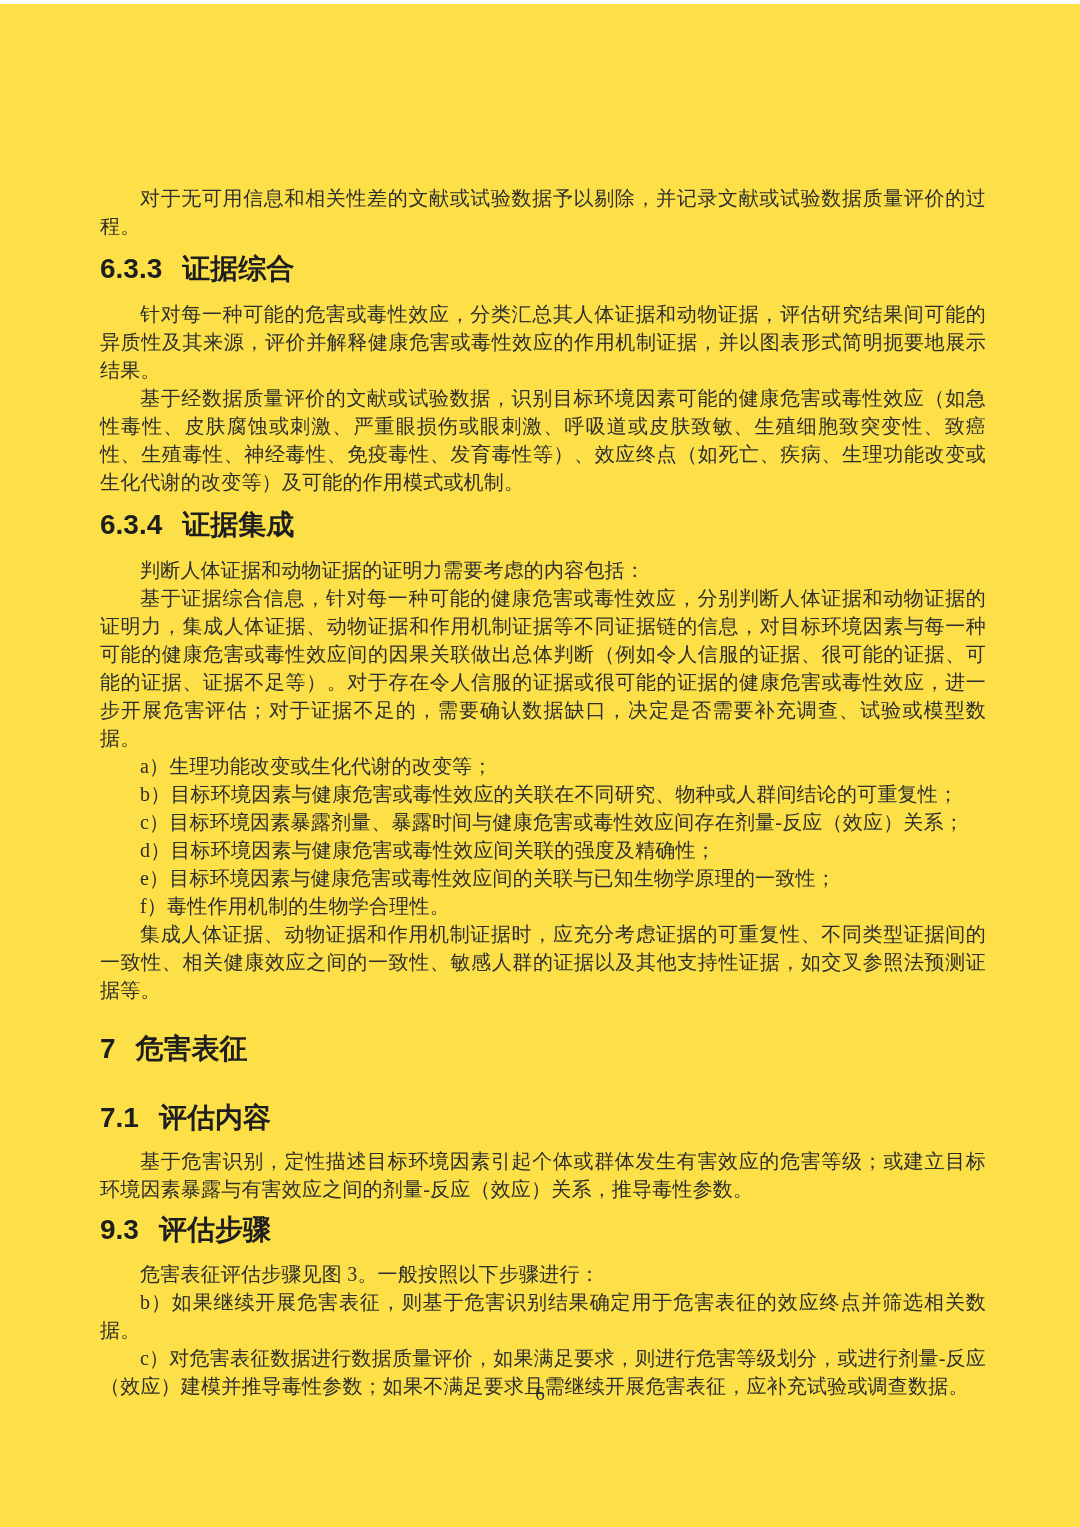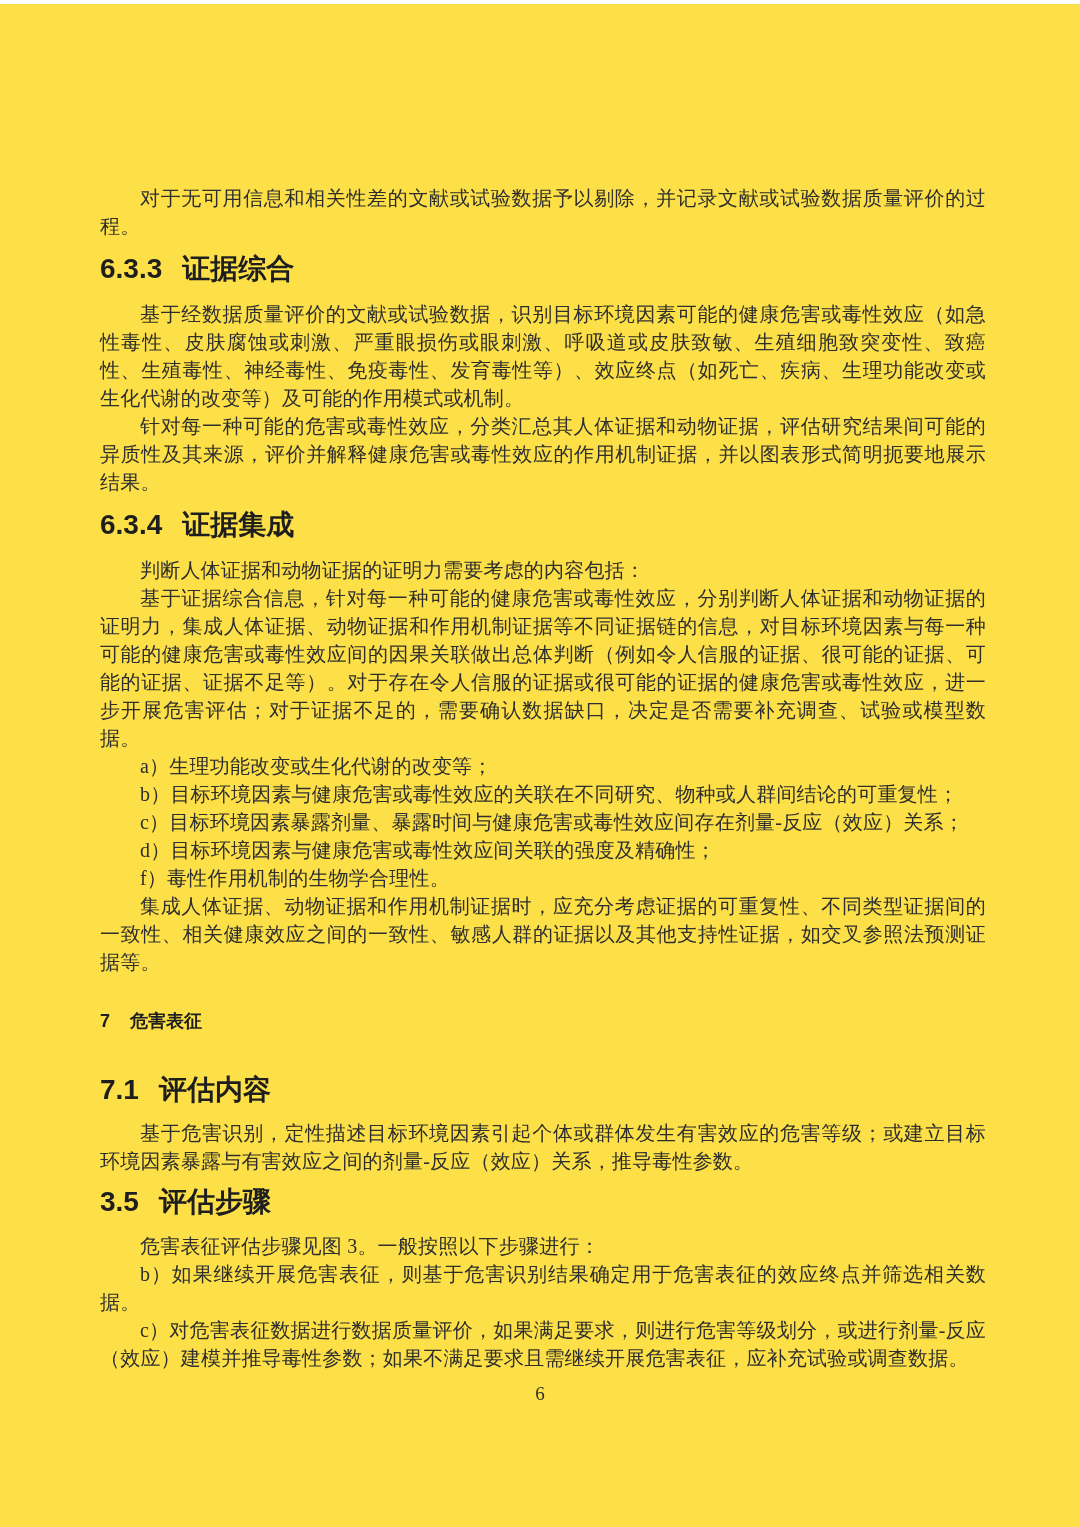--- a/index.html
+++ b/index.html
@@ -24,21 +24,21 @@
     letter-spacing:0.2px;
     color:#2e2e2e;
   }
   .h-sub, .h-chapter {
     font-family:"Liberation Sans","DejaVu Sans",sans-serif;
     font-weight:bold;
     color:#1e1e1e;
     margin:15px 0 17px 0;
   }
   .h-sub   { font-size:28px; line-height:28px; }
-  .h-chapter { font-size:18px; line-height:30px; margin:30px 0 0 0; }
+  .h-chapter { font-size:28px; line-height:30px; margin:30px 0 0 0; }
   .h-71 { margin:40px 0 15px 0; }
   .h-72 { margin:13px 0 16px 0; }
   .h-num { display:inline-block; margin-right:20px; }
   .list { margin:0; }
   .li {
     margin:0;
     font-size:20px;
     line-height:28px;
     text-indent:40px;
     letter-spacing:0.2px;
@@ -59,52 +59,53 @@
 <body>
 
 <div class="page">
 
   <p class="body-p">对于无可用信息和相关性差的文献或试验数据予以剔除，并记录文献或试验数据质量评价的过程。</p>
 
   <h3 class="h-sub">
     <span class="h-num">6.3.3</span><span class="h-title">证据综合</span>
   </h3>
 
+  <p class="body-p">针对每一种可能的危害或毒性效应，分类汇总其人体证据和动物证据，评估研究结果间可能的异质性及其来源，评价并解释健康危害或毒性效应的作用机制证据，并以图表形式简明扼要地展示结果。</p>
   <p class="body-p">基于经数据质量评价的文献或试验数据，识别目标环境因素可能的健康危害或毒性效应（如急性毒性、皮肤腐蚀或刺激、严重眼损伤或眼刺激、呼吸道或皮肤致敏、生殖细胞致突变性、致癌性、生殖毒性、神经毒性、免疫毒性、发育毒性等）、效应终点（如死亡、疾病、生理功能改变或生化代谢的改变等）及可能的作用模式或机制。</p>
-  <p class="body-p">针对每一种可能的危害或毒性效应，分类汇总其人体证据和动物证据，评估研究结果间可能的异质性及其来源，评价并解释健康危害或毒性效应的作用机制证据，并以图表形式简明扼要地展示结果。</p>
 
   <h3 class="h-sub">
     <span class="h-num">6.3.4</span><span class="h-title">证据集成</span>
   </h3>
 
   <p class="body-p">判断人体证据和动物证据的证明力需要考虑的内容包括：</p>
   <p class="body-p">基于证据综合信息，针对每一种可能的健康危害或毒性效应，分别判断人体证据和动物证据的证明力，集成人体证据、动物证据和作用机制证据等不同证据链的信息，对目标环境因素与每一种可能的健康危害或毒性效应间的因果关联做出总体判断（例如令人信服的证据、很可能的证据、可能的证据、证据不足等）。对于存在令人信服的证据或很可能的证据的健康危害或毒性效应，进一步开展危害评估；对于证据不足的，需要确认数据缺口，决定是否需要补充调查、试验或模型数据。</p>
 
   <div class="list">
     <p class="li">a）生理功能改变或生化代谢的改变等；</p>
     <p class="li">b）目标环境因素与健康危害或毒性效应的关联在不同研究、物种或人群间结论的可重复性；</p>
     <p class="li">c）目标环境因素暴露剂量、暴露时间与健康危害或毒性效应间存在剂量-反应（效应）关系；</p>
     <p class="li">d）目标环境因素与健康危害或毒性效应间关联的强度及精确性；</p>
+    <p class="li">e）目标环境因素与健康危害或毒性效应间的关联与已知生物学原理的一致性；</p>
     <p class="li">f）毒性作用机制的生物学合理性。</p>
   </div>
 
   <p class="body-p">集成人体证据、动物证据和作用机制证据时，应充分考虑证据的可重复性、不同类型证据间的一致性、相关健康效应之间的一致性、敏感人群的证据以及其他支持性证据，如交叉参照法预测证据等。</p>
 
   <h2 class="h-chapter">
     <span class="h-num">7</span><span class="h-title">危害表征</span>
   </h2>
 
   <h3 class="h-sub h-71">
     <span class="h-num">7.1</span><span class="h-title">评估内容</span>
   </h3>
 
   <p class="body-p">基于危害识别，定性描述目标环境因素引起个体或群体发生有害效应的危害等级；或建立目标环境因素暴露与有害效应之间的剂量-反应（效应）关系，推导毒性参数。</p>
 
   <h3 class="h-sub h-72">
-    <span class="h-num">3.5</span><span class="h-title">评估步骤</span>
+    <span class="h-num">9.3</span><span class="h-title">评估步骤</span>
   </h3>
 
   <p class="body-p">危害表征评估步骤见图 3。一般按照以下步骤进行：</p>
   <p class="body-p">b）如果继续开展危害表征，则基于危害识别结果确定用于危害表征的效应终点并筛选相关数据。</p>
   <p class="body-p">c）对危害表征数据进行数据质量评价，如果满足要求，则进行危害等级划分，或进行剂量-反应（效应）建模并推导毒性参数；如果不满足要求且需继续开展危害表征，应补充试验或调查数据。</p>
 
   <div class="footer-pagenum">6</div>
 
 </div>
 

